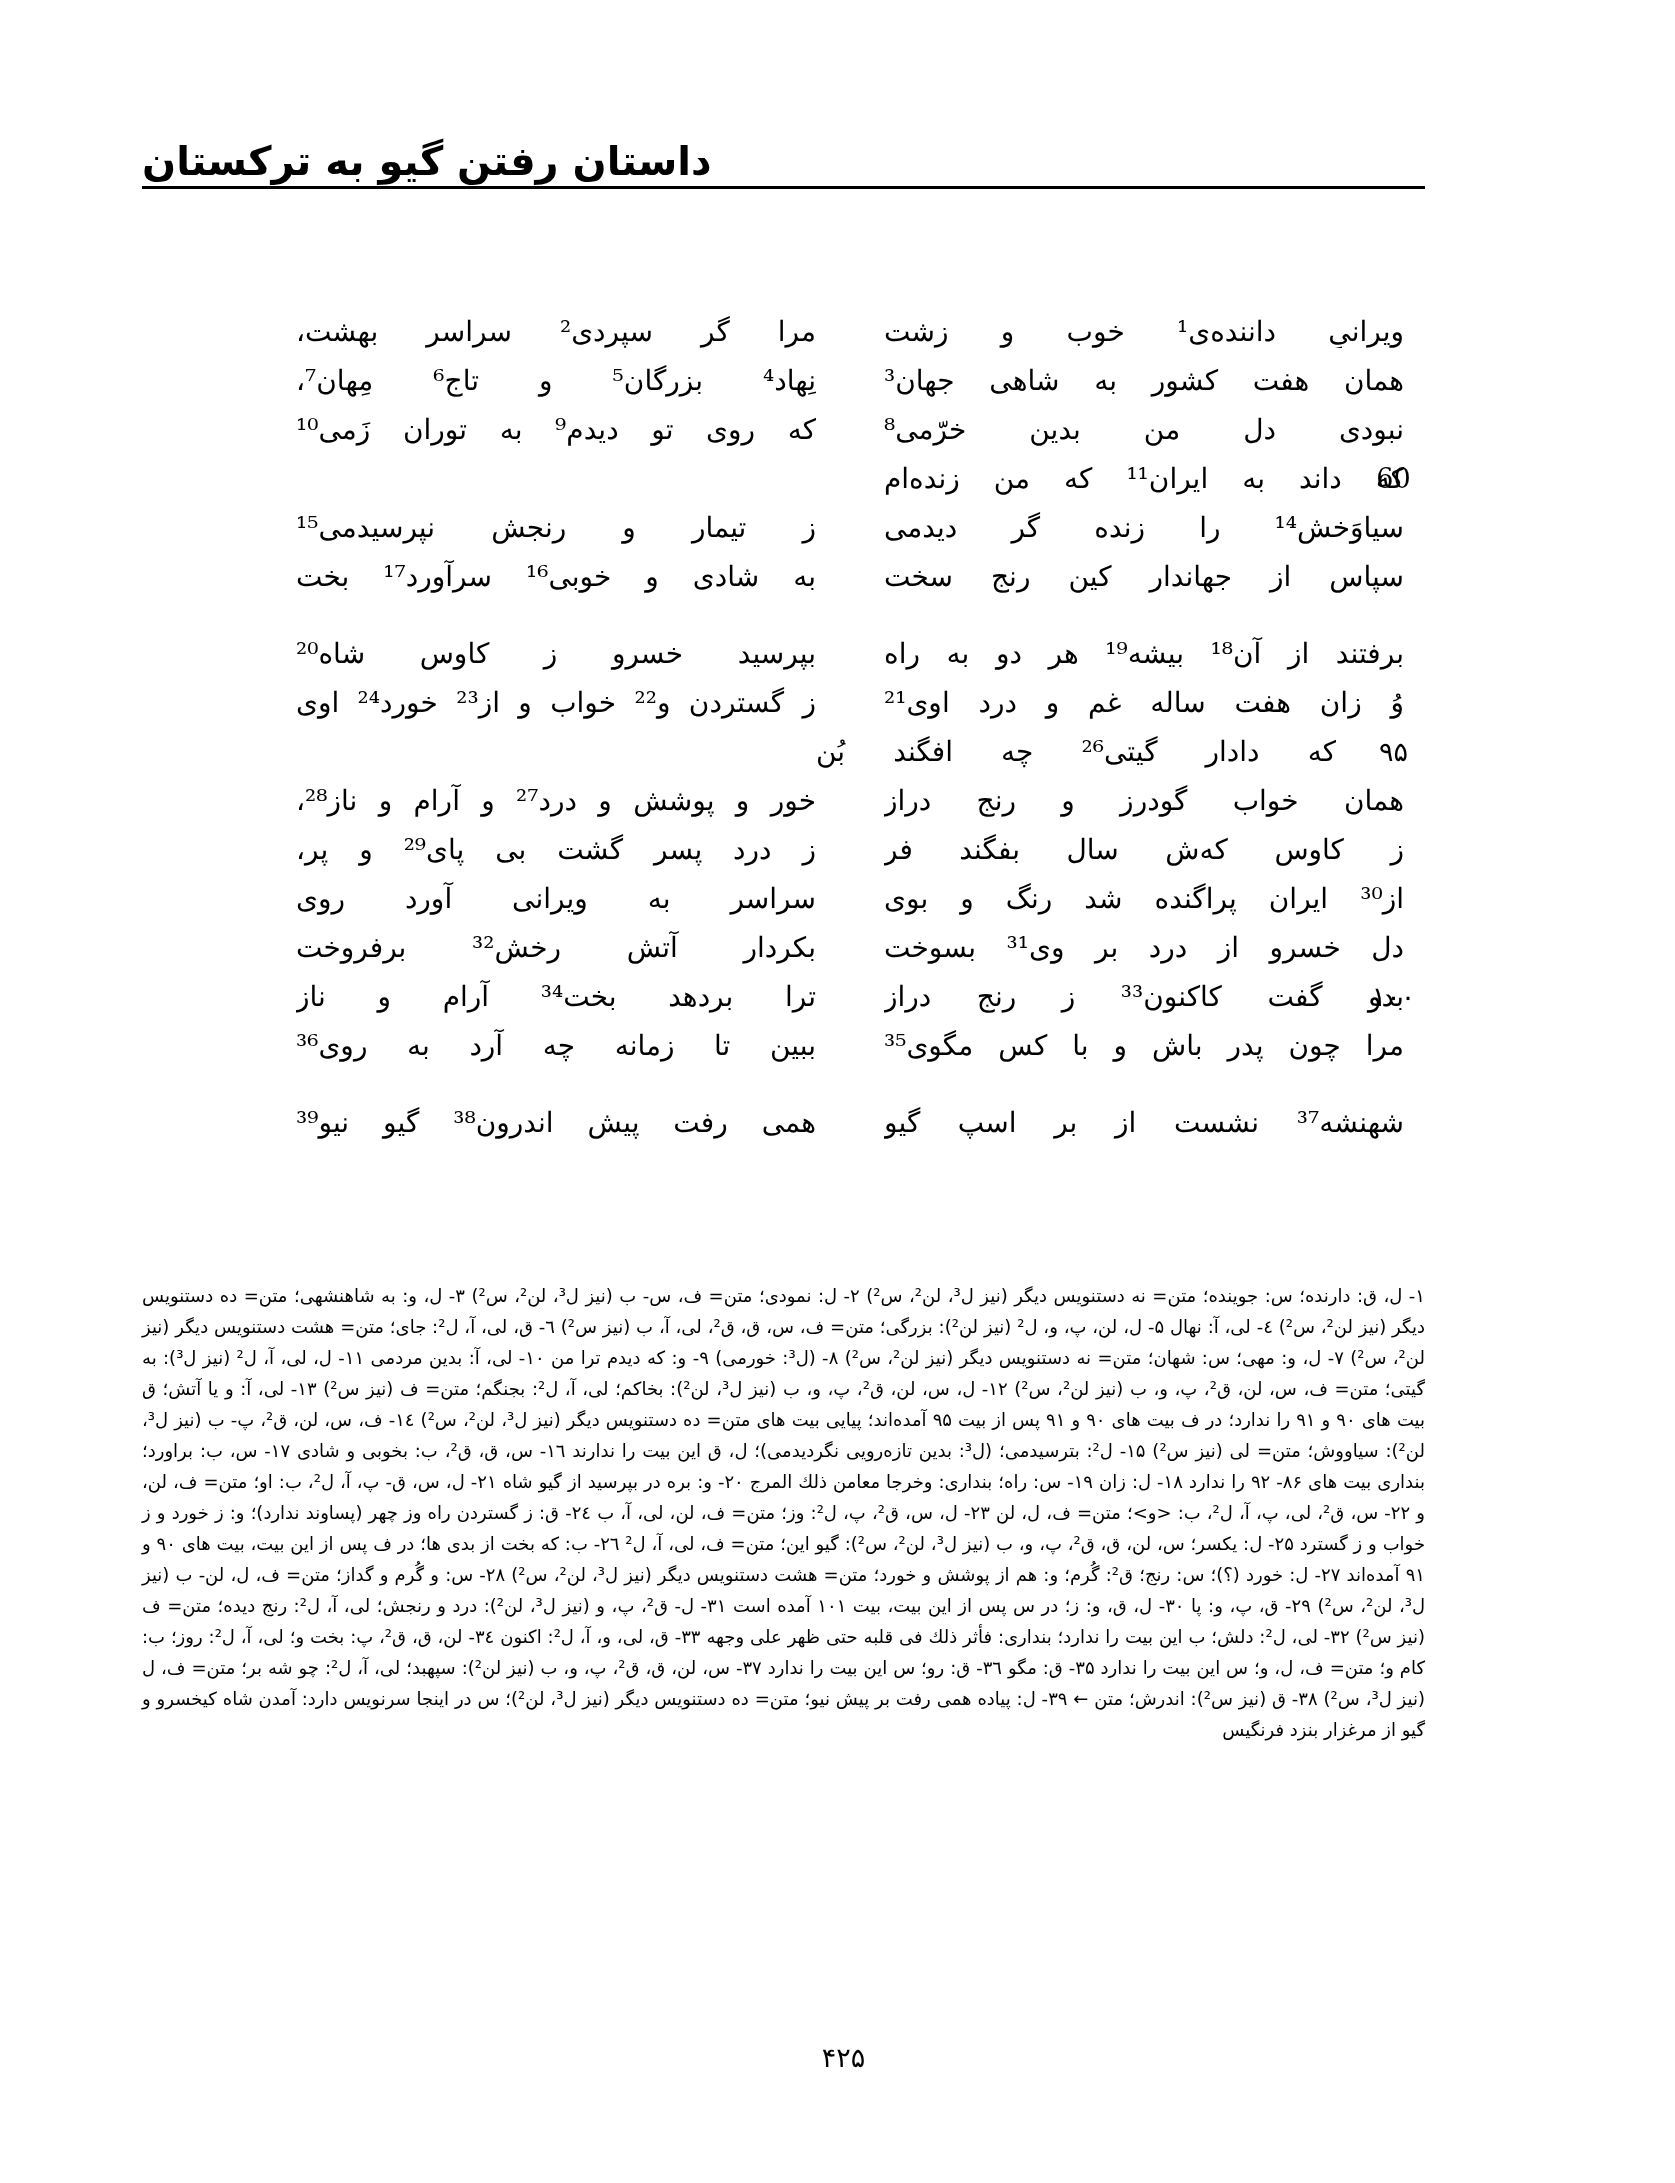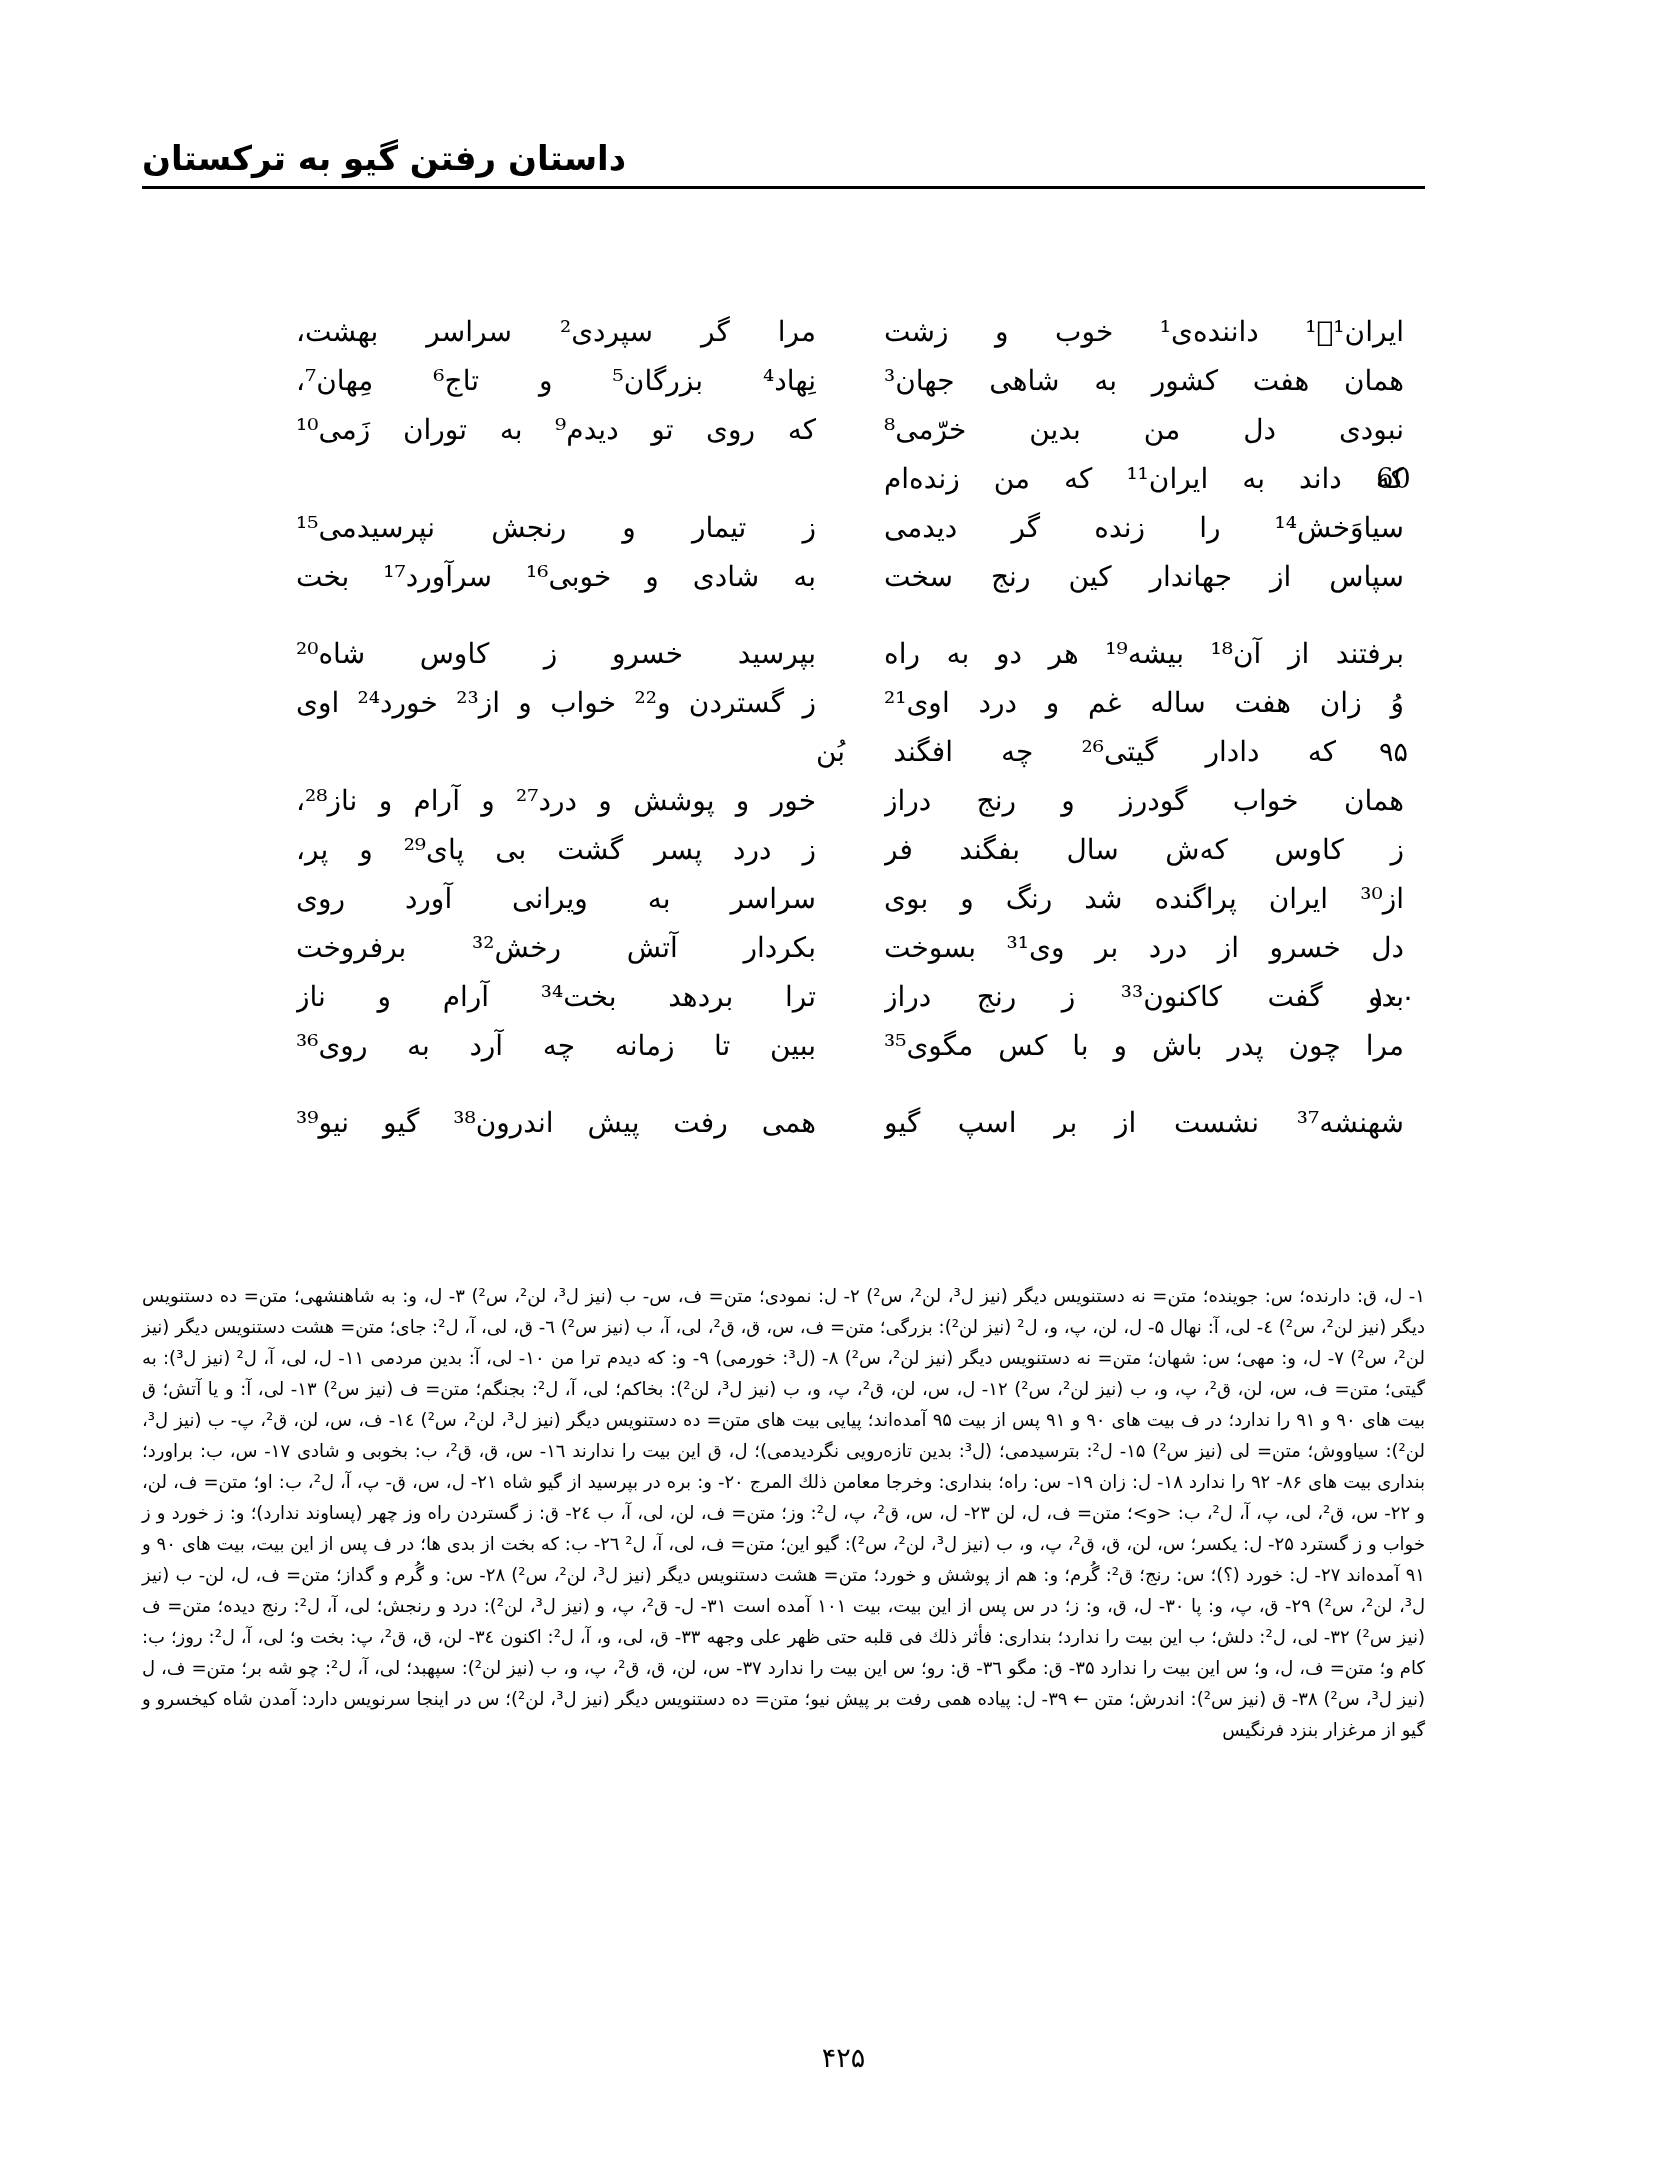--- a/index.html
+++ b/index.html
@@ -1,18 +1,18 @@
 <!DOCTYPE html>
 <html style="font-size:10.8px"><head>
 <meta charset="utf-8">
 <style>
   html, body { margin:0; padding:0; background:#ffffff; }
   body { width:1676px; height:2183px; position:relative; overflow:hidden;
          font-family:"DejaVu Serif", serif; color:#000; }
-  .header-title { position:absolute; top:138px; left:142px; font-size:34px; font-weight:bold;
+  .header-title { position:absolute; top:138px; left:142px; font-size:40px; font-weight:bold;
                   direction:rtl; font-family:"DejaVu Sans", sans-serif;text-align:right; }
   .header-rule { position:absolute; top:186px; left:142px; width:1283px; height:3.4px; background:#000; }
   .verses { position:absolute; top:307px; left:243px; width:1161px; direction:rtl; }
   .stanza { margin-bottom:28px; }
   .beyt { display:flex; flex-direction:row; height:49px; align-items:center; position:relative; }
   .num { position:absolute; right:-20px; width:61px; text-align:center; font-size:27px; }
   .mesra { width:520px; font-size:28px; text-align:justify; text-align-last:justify; white-space:nowrap; overflow:hidden; }
   .m1 { margin-right:0; }
   .m2 { margin-right:68px; }
   .footnotes { position:absolute; top:1280px; left:142px; width:1283px; direction:rtl;
@@ -24,21 +24,21 @@
 </head>
 <body>
 
 <div class="header-title">داستان رفتن گیو به ترکستان</div>
 <div class="header-rule"></div>
 
 <div class="verses">
   <div class="stanza">
     <div class="beyt">
         <span class="num"></span>
-        <span class="mesra m1">ایران¹¹ِ داننده‌ی¹ خوب و زشت</span>
+        <span class="mesra m1">ویرانیِ داننده‌ی¹ خوب و زشت</span>
         <span class="mesra m2">مرا گر سپردی² سراسر بهشت،</span>
       </div>
     <div class="beyt">
         <span class="num"></span>
         <span class="mesra m1">همان هفت کشور به شاهی جهان³</span>
         <span class="mesra m2">نِهاد⁴ بزرگان⁵ و تاج⁶ مِهان⁷،</span>
       </div>
     <div class="beyt">
         <span class="num"></span>
         <span class="mesra m1">نبودی دل من بدین خرّمی⁸</span>

